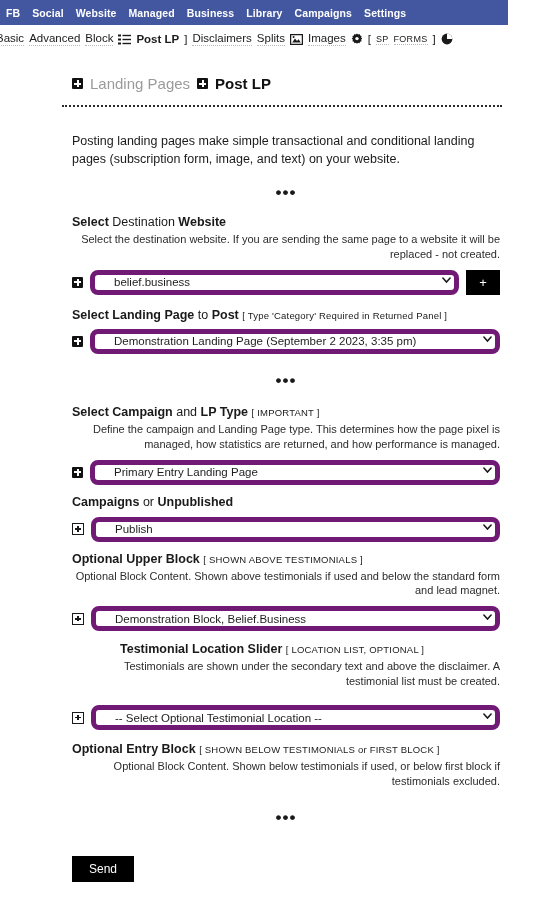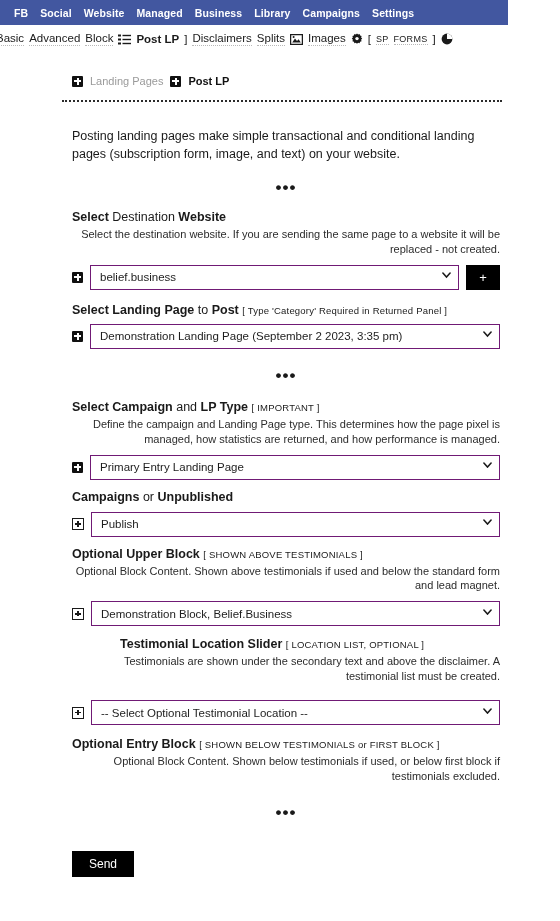--- a/index.html
+++ b/index.html
@@ -16,21 +16,21 @@
   }
 
   
   .topnav {
     width: 508px;
     height: 25px;
     background: #4257a0;
     display: flex;
     align-items: center;
     box-sizing: border-box;
-    padding-left: 8px;
+    padding-left: 0;
   }
   .topnav-item {
     color: #ffffff;
     font-size: 10.5px;
     font-weight: bold;
     letter-spacing: 0.1px;
     padding: 0 6px;
     white-space: nowrap;
     cursor: pointer;
     text-align: center;
@@ -78,21 +78,21 @@
   
   .page {
     padding: 0 60px 0 72px;
   }
 
   .breadcrumb {
     display: flex;
     align-items: center;
     gap: 7px;
     margin-top: 22px;
-    font-size: 11px;
+    font-size: 15px;
   }
   .bc-label { cursor: pointer; }
   .bc-label.muted { color: #9a9a9a; }
   .bc-label.current { font-weight: bold; color: #111; }
 
   .plus-filled {
     display: inline-block;
     width: 11px; height: 11px;
     background: #111;
     position: relative;
@@ -181,27 +181,27 @@
   .select-wrap {
     position: relative;
     flex: 1 1 auto;
   }
   select.fake {
     -webkit-appearance: none;
     appearance: none;
     width: 100%;
     box-sizing: border-box;
     height: 25px;
-    border: 1px solid #701a75;
+    border: 5px solid #701a75;
     background: #ffffff;
     font-family: "Liberation Sans", sans-serif;
     font-size: 11.5px;
     color: #1d1d1d;
-    padding: 0 22px 0 9px;
-    border-radius: 0;
+    padding: 0 22px 0 19px;
+    border-radius: 8px;
     cursor: pointer;
   }
   .chev {
     position: absolute;
     right: 8px;
     top: 50%;
     transform: translateY(-55%);
     pointer-events: none;
     width: 9px; height: 9px;
   }

